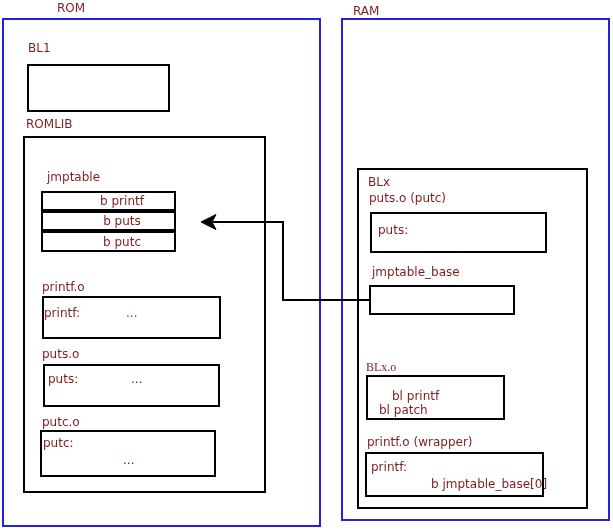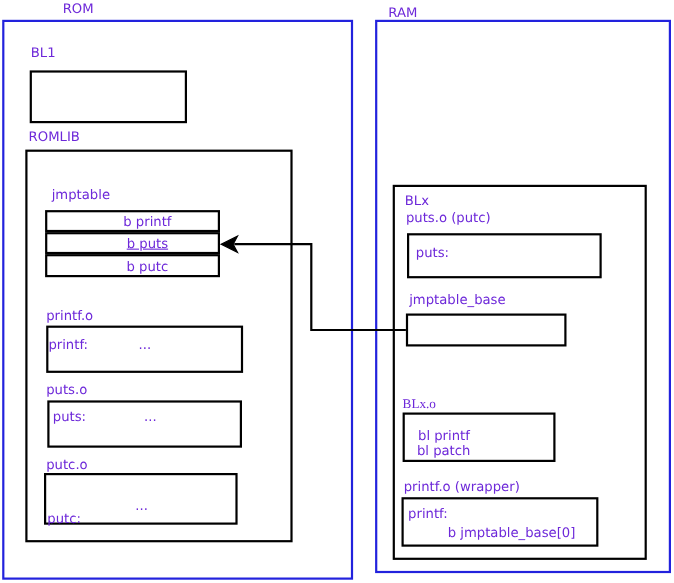--- a/index.html
+++ b/index.html
@@ -3,79 +3,79 @@
 <meta charset="utf-8">
 <style>
   * { box-sizing: border-box; margin: 0; padding: 0; }
   html, body { background: #ffffff; }
   body { font-family: "DejaVu Sans", sans-serif; }
   .canvas {
     position: relative;
     width: 613px;
     height: 530px;
     background: #ffffff;
-    color: #6d28d9;
+    color: #7f1d1d;
     font-size: 12px;
     line-height: 14px;
     overflow: hidden;
   }
   .lbl { position: absolute; white-space: nowrap; }
   .frame { position: absolute; border: 2px solid #2222dd; background: transparent; }
   .box { position: absolute; border: 2px solid #000000; background: #ffffff; }
   .box span { position: absolute; white-space: nowrap; }
   .jmp-row {
     position: absolute;
-    left: 41px; width: 159px; height: 20px;
+    left: 41px; width: 135px; height: 20px;
     border: 2px solid #000000;
     background: #ffffff;
     display: flex; align-items: center; justify-content: center;
     text-align: right;
     padding-left: 27px;
   }
   
   #rom-label    { left: 57px;  top: 1px; }
   #rom-frame    { left: 2px;   top: 18px;  width: 319px; height: 509px; }
   #bl1-label    { left: 28px;  top: 41px; }
   #bl1-box      { left: 27px;  top: 64px;  width: 143px; height: 48px; }
   #romlib-label { left: 26px;  top: 117px; }
   #romlib-box   { left: 23px;  top: 136px; width: 243px; height: 357px; }
   #jmptable-label { left: 47px; top: 170px; }
   #jmp-row-printf { top: 191px; }
-  #jmp-row-puts   { top: 211px; text-decoration: underline; }
+  #jmp-row-puts   { top: 211px; }
   #jmp-row-putc   { top: 231px; height: 21px; }
   #printf-o-label { left: 42px; top: 280px; text-align: center; }
   #printf-o-box   { left: 42px; top: 296px; width: 179px; height: 43px; }
   #printf-o-box .sym  { left: 0px;  top: 8px; }
   #printf-o-box .dots { left: 82px; top: 8px; }
   #puts-o-label { left: 42px; top: 347px; }
   #puts-o-box   { left: 43px; top: 364px; width: 177px; height: 43px; }
   #puts-o-box .sym  { left: 3px;  top: 6px; }
   #puts-o-box .dots { left: 86px; top: 6px; }
   #putc-o-label { left: 42px; top: 415px; }
   #putc-o-box   { left: 40px; top: 430px; width: 176px; height: 47px; }
-  #putc-o-box .sym  { left: 1px;  top: 4px; margin-top: 28px; }
+  #putc-o-box .sym  { left: 1px;  top: 4px; }
   #putc-o-box .dots { left: 81px; top: 21px; }
   
   #ram-label  { left: 353px; top: 4px; text-align: right; }
   #ram-frame  { left: 341px; top: 18px; width: 269px; height: 503px; }
   #blx-box    { left: 357px; top: 168px; width: 231px; height: 341px; }
   #blx-label  { left: 368px; top: 175px; }
   #puts-patch-label { left: 369px; top: 191px; }
   #puts-patch-box   { left: 370px; top: 212px; width: 177px; height: 41px; }
   #puts-patch-box .sym { left: 6px; top: 9px; }
   #jmptable-base-label { left: 372px; top: 265px; }
   #jmptable-base-box   { left: 369px; top: 285px; width: 146px; height: 30px; }
   #blx-o-label { left: 366px; top: 360px; font-family: Liberation Serif, serif; }
   #blx-o-box   { left: 366px; top: 375px; width: 139px; height: 45px; }
-  #blx-o-box .l1 { left: 12px; top: 12px; }
+  #blx-o-box .l1 { left: 24px; top: 12px; }
   #blx-o-box .l2 { left: 11px; top: 26px; }
   #printf-wrap-label { left: 367px; top: 435px; }
   #printf-wrap-box   { left: 365px; top: 452px; width: 179px; height: 45px; }
   #printf-wrap-box .sym  { left: 4px;  top: 6px; }
-  #printf-wrap-box .body { left: 40px; top: 23px; }
+  #printf-wrap-box .body { left: 64px; top: 23px; }
   
   #connector { position: absolute; left: 0; top: 0; pointer-events: none; }
 </style>
 </head>
 <body>
 
 <div class="canvas">
 
   <section>
     <div class="lbl" id="rom-label">ROM</div>

